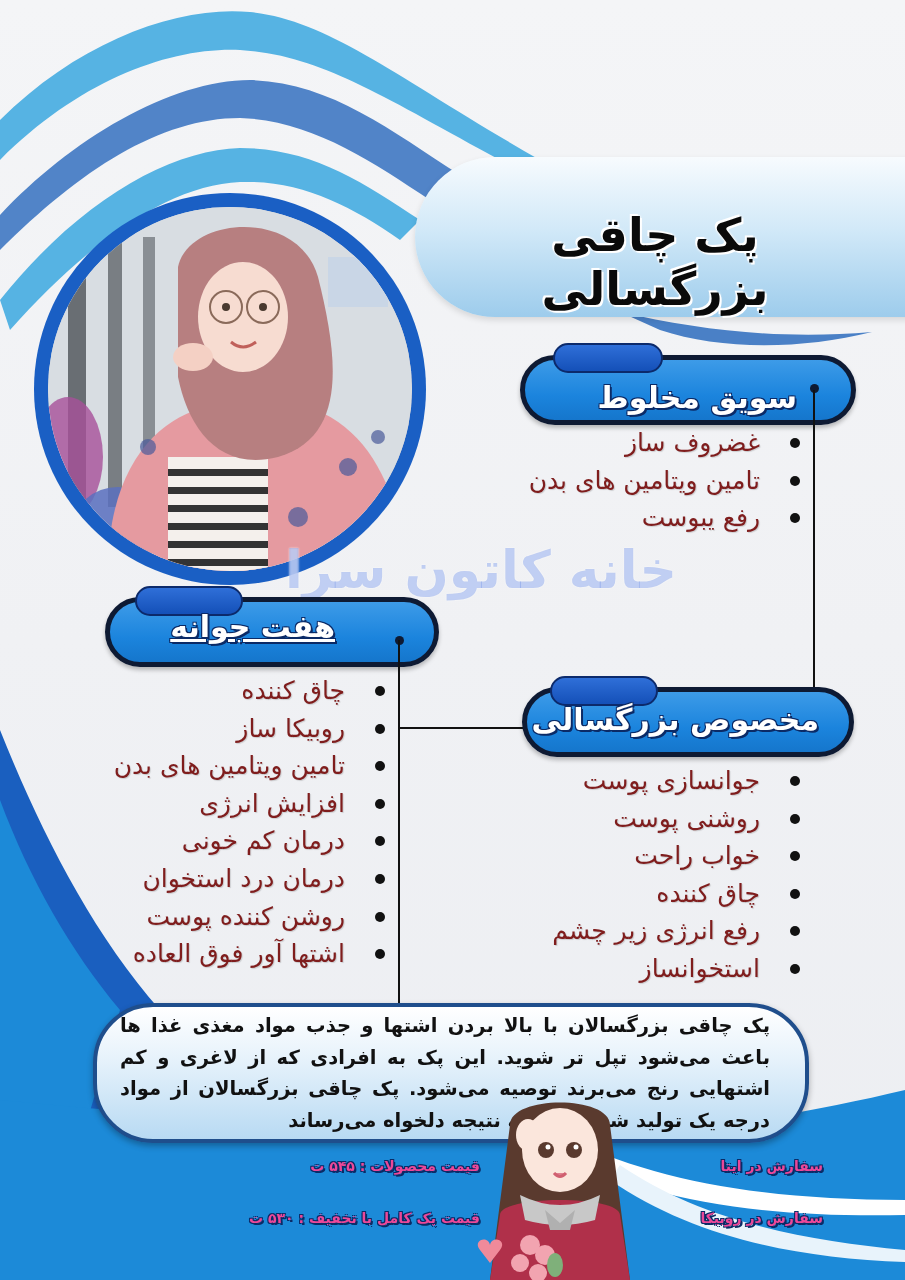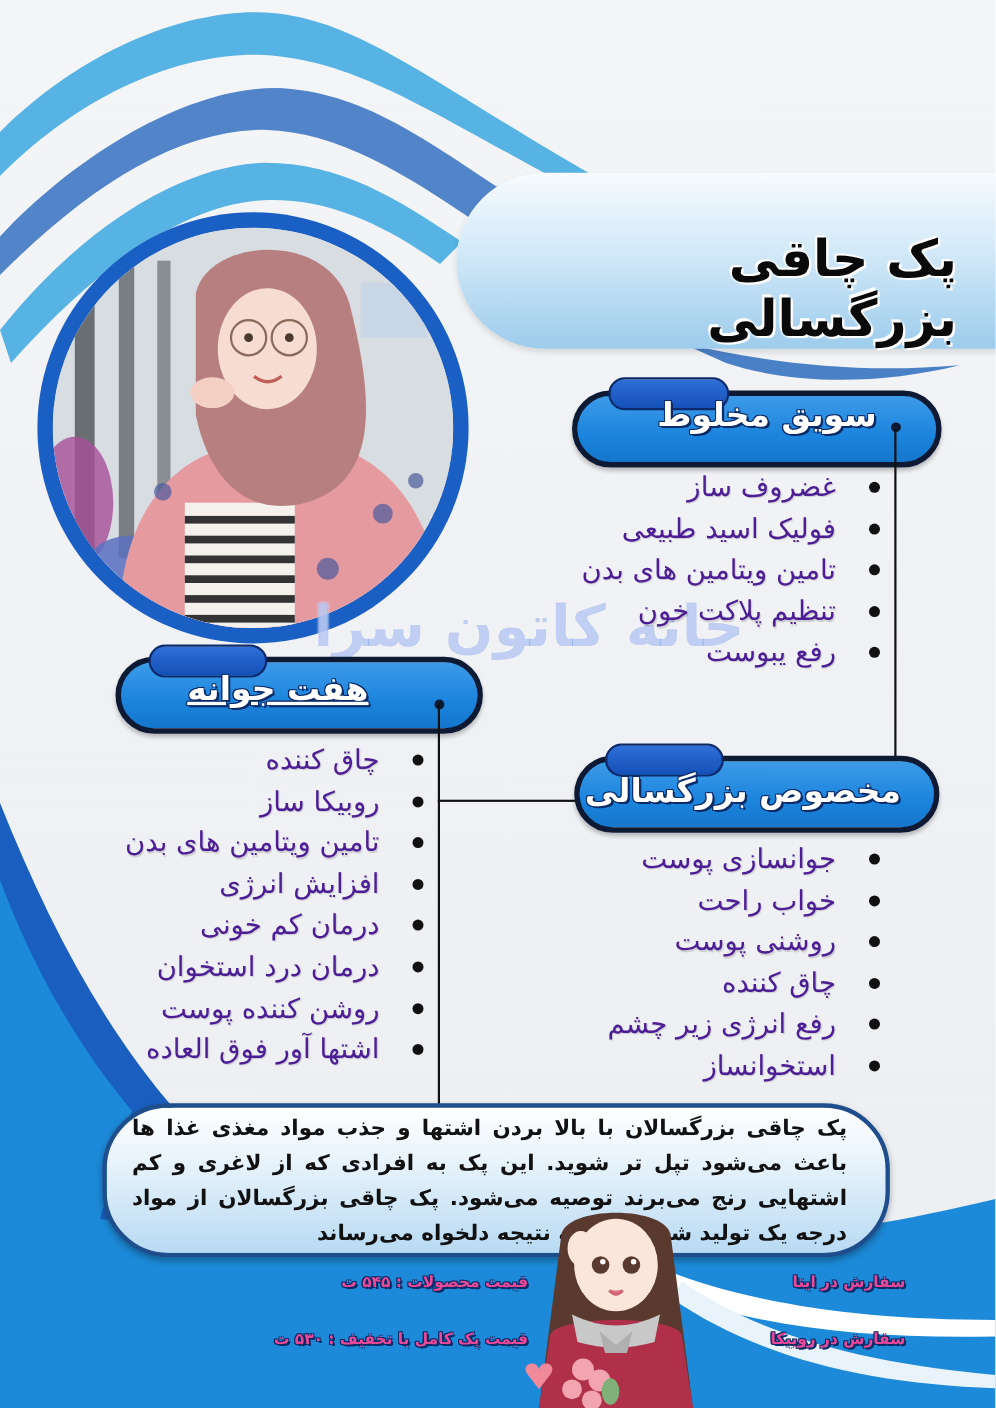--- a/index.html
+++ b/index.html
@@ -13,21 +13,21 @@
   .bg-layer { position: absolute; left: 0; top: 0; width: 905px; height: 1280px; }
 
   
   .title-banner {
     position: absolute; left: 415px; top: 157px; width: 520px; height: 160px;
     border-radius: 80px 0 0 80px;
     background: linear-gradient(180deg, #f7fbfe 0%, #d2e9f8 45%, #9dccec 100%);
     box-shadow: 0 3px 6px rgba(0,0,0,0.12);
   }
   .title-text {
-    position: absolute; left: 440px; top: 208px; width: 430px; 
+    position: absolute; left: 440px; top: 208px; width: 430px; text-align: center;
     font-size: 46px; font-weight: bold; color: #0a0a0a;
     text-shadow: 0 0 3px #fff, 0 0 3px #fff, 2px 2px 0 #fff, -2px -2px 0 #fff;
     letter-spacing: 0px;
   }
 
   
   .portrait-ring {
     position: absolute; left: 34px; top: 193px; width: 392px; height: 392px;
     border-radius: 50%; background: #1a5fc4;
   }
@@ -55,21 +55,21 @@
     white-space: nowrap;
   }
   .pill-dot {
     position: absolute; width: 9px; height: 9px; border-radius: 50%; background: #0e1a33;
   }
   .connector { position: absolute; background: #111; }
 
   
   .list { position: absolute; list-style: none; direction: rtl; }
   .list li {
-    position: relative; font-size: 25px; color: #4c1d95; line-height: 37.6px;
+    position: relative; font-size: 25px; color: #7f1d1d; line-height: 37.6px;
     white-space: nowrap; padding-right: 40px;
     text-shadow: 1px 1px 1px rgba(0,0,0,0.15);
   }
   .list li .bullet {
     position: absolute; right: 0; top: 14px; width: 10px; height: 10px; border-radius: 50%; background: #111;
   }
 
   
   .watermark {
     position: absolute; left: 285px; top: 540px; font-size: 52px; font-weight: bold;
@@ -157,29 +157,27 @@
         <circle cx="250" cy="310" r="10"></circle>
         <circle cx="330" cy="230" r="7"></circle>
     </g>
   </svg>
 </div>
 
 <div class="watermark">خانه کاتون سرا</div>
 
 <div class="pill" style="left:520px; top:355px; width:336px;"></div>
 <div class="pill-tab" style="left:553px; top:343px; width:110px;"></div>
-<div class="pill-label" style="right:108px; top:360px;">سویق مخلوط</div>
+<div class="pill-label" style="right:108px; top:380px;">سویق مخلوط</div>
 <div class="pill-dot" style="left:810px; top:384px;"></div>
 <div class="connector" style="left:813px; top:390px; width:2px; height:300px;"></div>
 
 <ul class="list" style="right:105px; top:424px;">
   <li><span class="bullet"></span><span>غضروف ساز</span></li>
-  <li><span class="bullet"></span><span>فولیک اسید طبیعی</span></li>
   <li><span class="bullet"></span><span>تامین ویتامین های بدن</span></li>
-  <li><span class="bullet"></span><span>تنظیم پلاکت خون</span></li>
   <li><span class="bullet"></span><span>رفع یبوست</span></li>
 </ul>
 
 <div class="pill" style="left:105px; top:597px; width:334px;"></div>
 <div class="pill-tab" style="left:135px; top:586px; width:108px;"></div>
 <div class="pill-label" style="right:570px; top:609px;text-decoration:underline;">هفت جوانه</div>
 <div class="pill-dot" style="left:395px; top:636px;"></div>
 <div class="connector" style="left:398px; top:640px; width:2px; height:365px;"></div>
 <div class="connector" style="left:398px; top:727px; width:125px; height:2px;"></div>
 
@@ -193,22 +191,22 @@
   <li><span class="bullet"></span><span>روشن کننده پوست</span></li>
   <li><span class="bullet"></span><span>اشتها آور فوق العاده</span></li>
 </ul>
 
 <div class="pill" style="left:522px; top:687px; width:332px;"></div>
 <div class="pill-tab" style="left:550px; top:676px; width:108px;"></div>
 <div class="pill-label" style="right:86px; top:702px;">مخصوص بزرگسالی</div>
 
 <ul class="list" style="right:105px; top:762px;margin-left:38px;">
   <li><span class="bullet"></span><span>جوانسازی پوست</span></li>
+  <li><span class="bullet"></span><span>روشنی پوست</span></li>
   <li><span class="bullet"></span><span>خواب راحت</span></li>
-  <li><span class="bullet"></span><span>روشنی پوست</span></li>
   <li><span class="bullet"></span><span>چاق کننده</span></li>
   <li><span class="bullet"></span><span>رفع انرژی زیر چشم</span></li>
   <li><span class="bullet"></span><span>استخوانساز</span></li>
 </ul>
 
 <div class="desc-box"></div>
 <div class="desc-text">پک چاقی بزرگسالان با بالا بردن اشتها و جذب مواد مغذی غذا ها باعث می‌شود تپل تر شوید. این پک به افرادی که از لاغری و کم اشتهایی رنج می‌برند توصیه می‌شود. پک چاقی بزرگسالان از مواد درجه یک تولید شده ... را به نتیجه دلخواه می‌رساند</div>
 
 <div class="footer-line" style="right:82px; top:1158px;padding-left:23px;">سفارش در ایتا</div>
 <div class="footer-line" style="right:82px; top:1210px;">سفارش در روبیکا</div>

